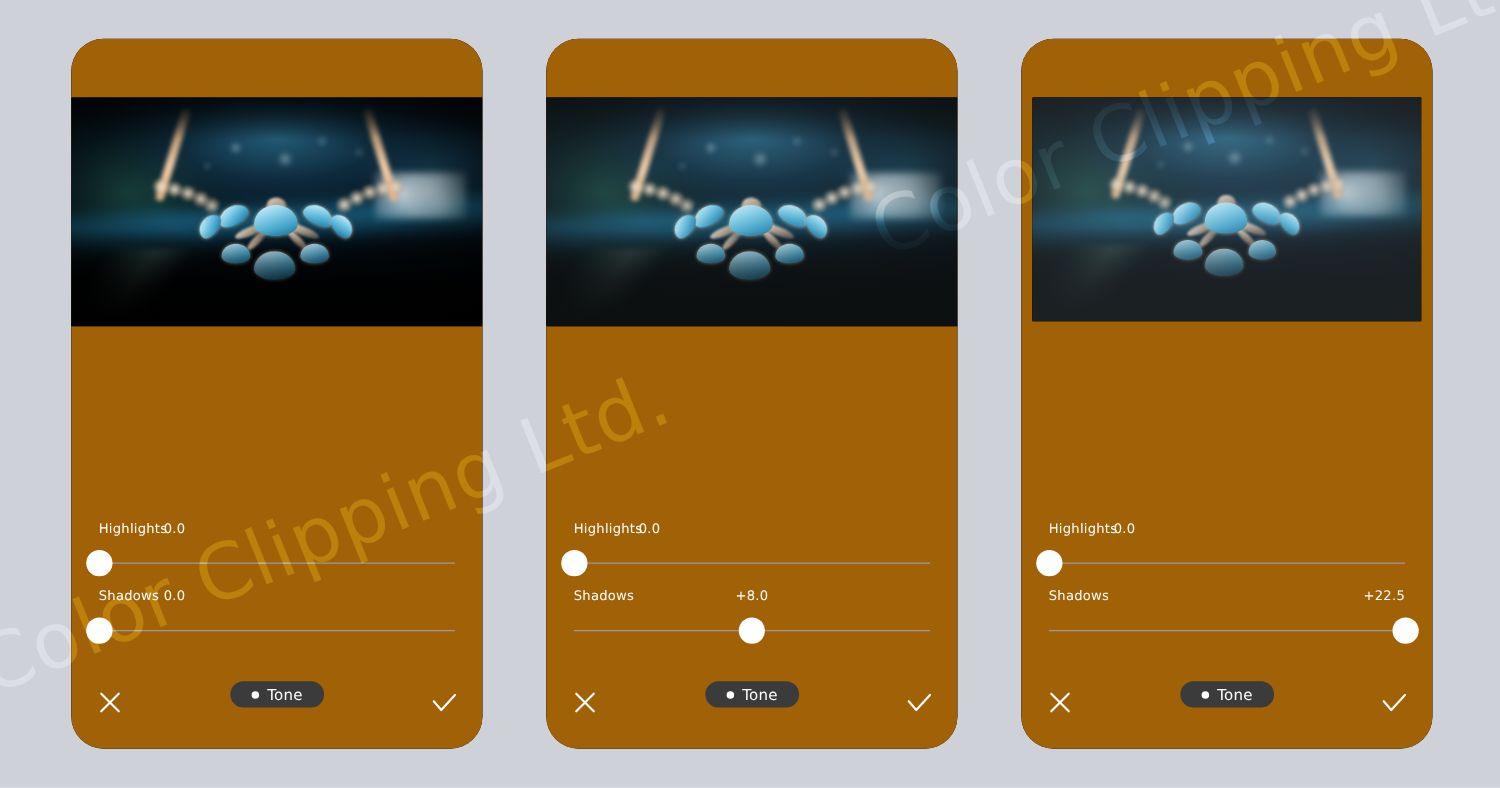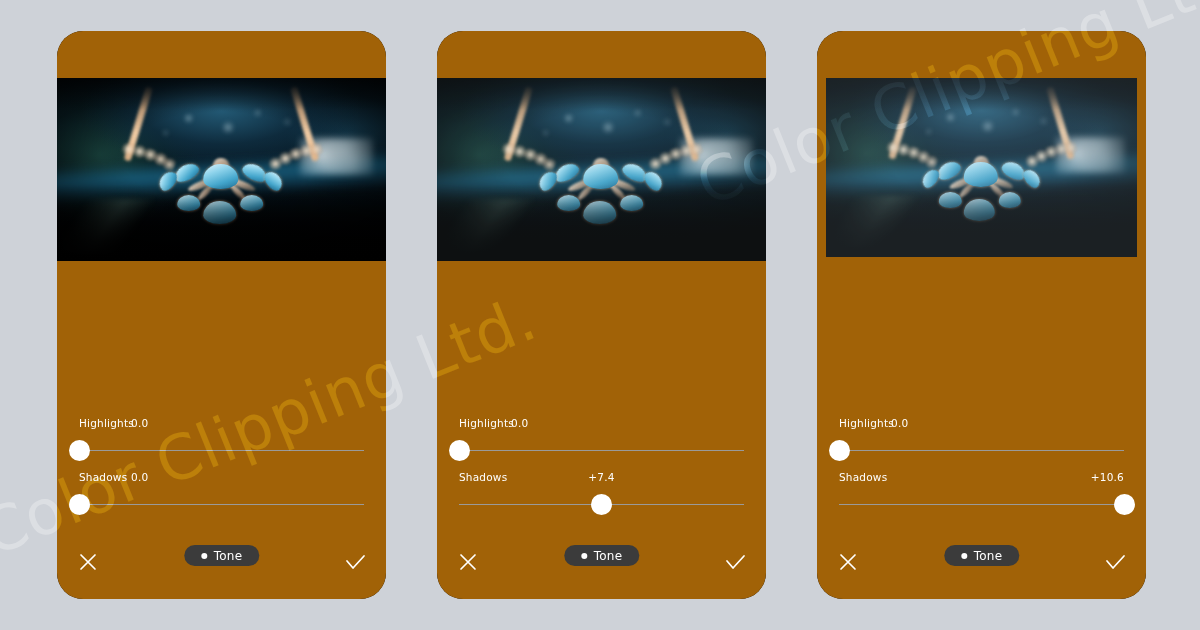--- a/index.html
+++ b/index.html
@@ -471,21 +471,21 @@
           </div>
           <div class="slider-track-wrap">
             <div class="slider-track"></div>
             <div class="slider-knob" style="left:0%"></div>
           </div>
         </div>
 
         <div class="slider-group sg-shadows">
           <div class="slider-head">
             <span class="sl-label">Shadows</span>
-            <span class="sl-value val-center">+7.4</span>
+            <span class="sl-value val-center">+8.0</span>
           </div>
           <div class="slider-track-wrap">
             <div class="slider-track"></div>
             <div class="slider-knob" style="left:50%"></div>
           </div>
         </div>
 
         <div class="bottom-bar">
           <div class="icon-btn btn-close">
             <svg viewBox="0 0 26 26">
@@ -552,21 +552,21 @@
           </div>
           <div class="slider-track-wrap">
             <div class="slider-track"></div>
             <div class="slider-knob" style="left:0%"></div>
           </div>
         </div>
 
         <div class="slider-group sg-shadows">
           <div class="slider-head">
             <span class="sl-label">Shadows</span>
-            <span class="sl-value val-right">+10.6</span>
+            <span class="sl-value val-right">+22.5</span>
           </div>
           <div class="slider-track-wrap">
             <div class="slider-track"></div>
             <div class="slider-knob" style="left:100%"></div>
           </div>
         </div>
 
         <div class="bottom-bar">
           <div class="icon-btn btn-close">
             <svg viewBox="0 0 26 26">

